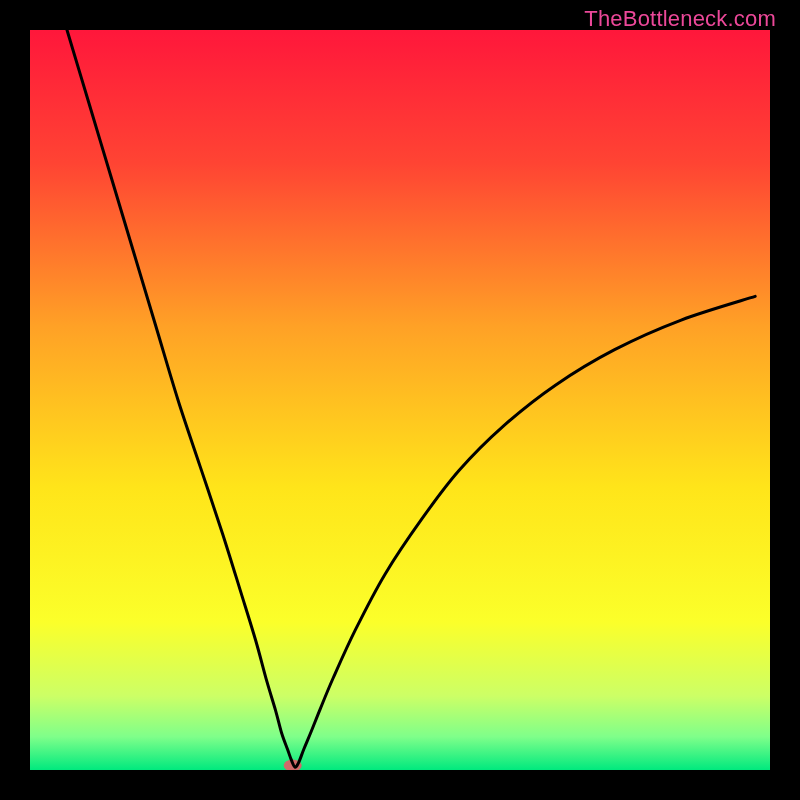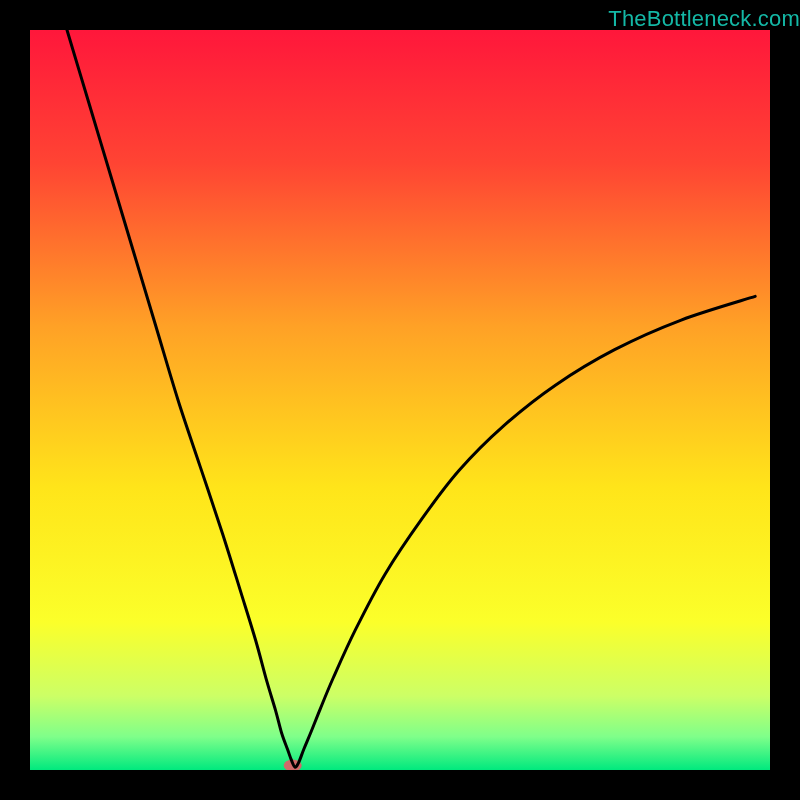--- a/index.html
+++ b/index.html
@@ -22,22 +22,22 @@
   .plot-area {
     position: absolute;
     left: 0;
     top: 0;
     width: 740px;
     height: 740px;
   }
   .watermark {
     position: absolute;
     top: 6px;
-    right: 0;
-    color: #14b8a6;
+    right: 24px;
+    color: #ec4899;
     font-size: 22px;
     letter-spacing: 0.2px;
     font-weight: 400;
     user-select: none;
     text-align: center;
   }
   svg {
     display: block;
   }
 </style>

